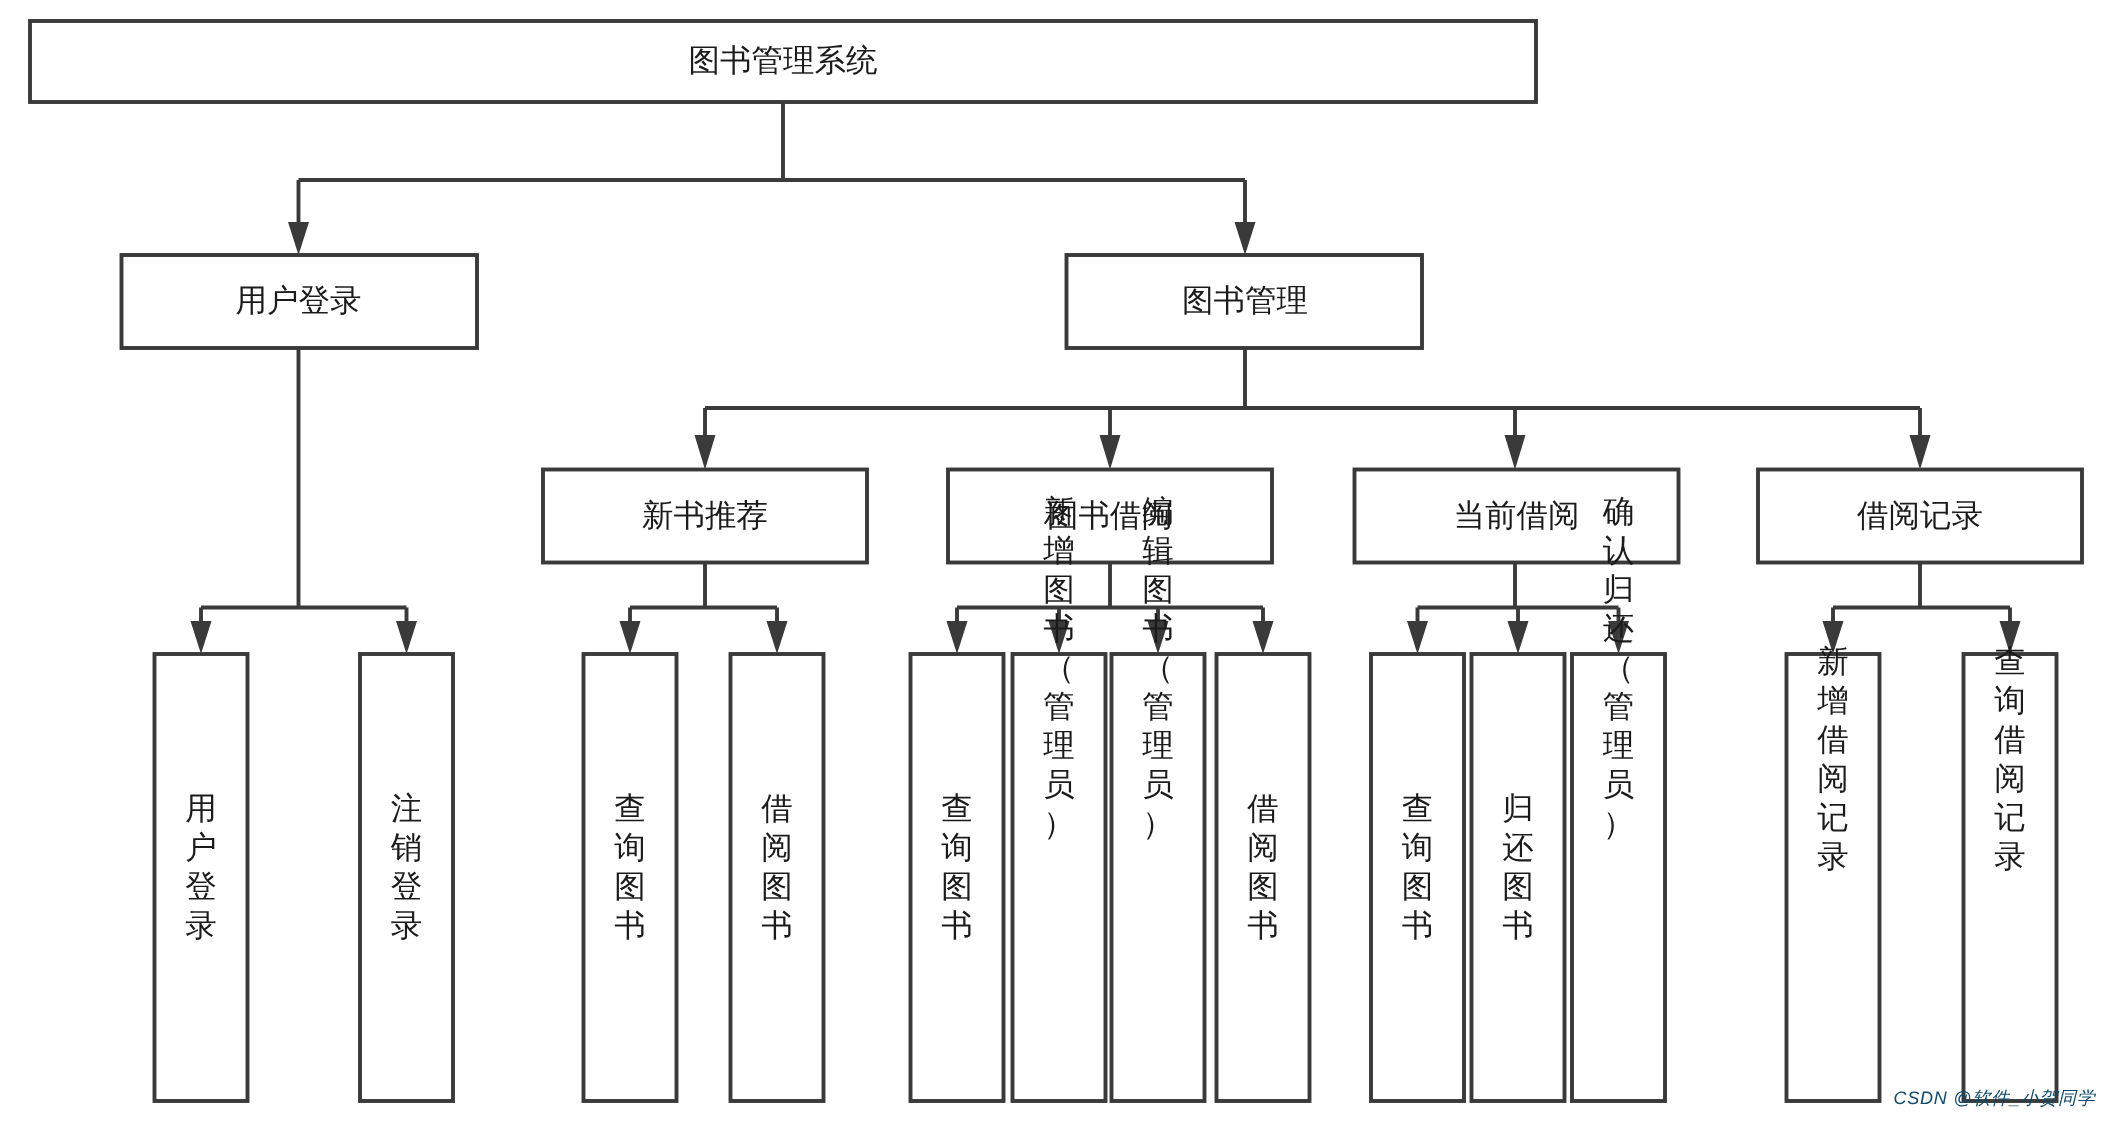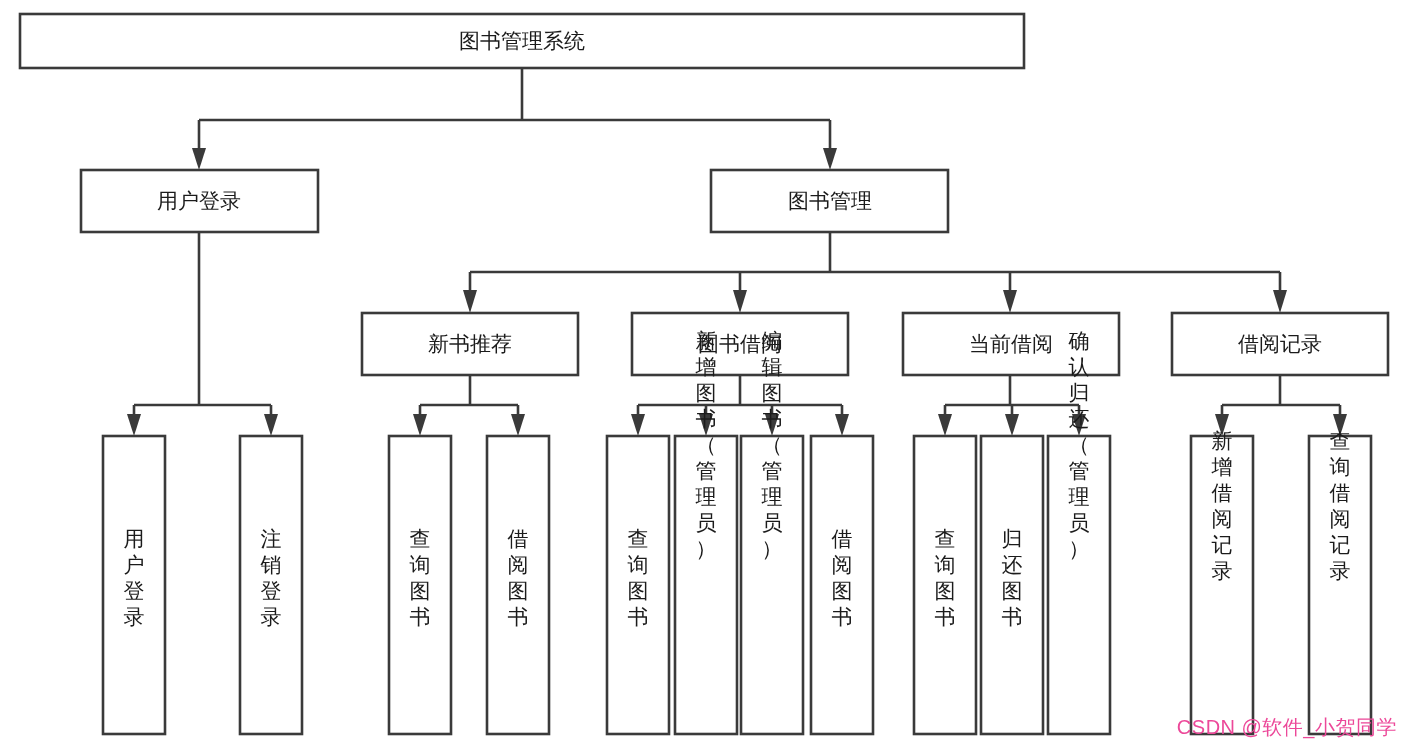--- a/index.html
+++ b/index.html
@@ -16,22 +16,22 @@
     font-size:21px;fill:#1b1b1b;text-anchor:middle;
     dominant-baseline:middle;
   }
   .box-label-v{
     font-family:"Liberation Sans","DejaVu Sans",sans-serif;
     font-size:21px;fill:#1b1b1b;text-anchor:middle;
   }
   .watermark{
     position:absolute;right:8px;bottom:6px;
     font-family:"Liberation Sans","DejaVu Sans",sans-serif;
-    font-size:20px;color:#ec4899;white-space:nowrap;
-    letter-spacing:0.5px;pointer-events:none;
+    font-size:12px;color:#0c4a6e;white-space:nowrap;
+    letter-spacing:0.5px;pointer-events:none;font-style:italic;
   }
 </style>
 </head>
 <body>
 
 <svg id="diagram" viewBox="0 0 1405 747" xmlns="http://www.w3.org/2000/svg">
 
   <g>
 
     <path class="conn" d="M522,68 L522,120"></path>

